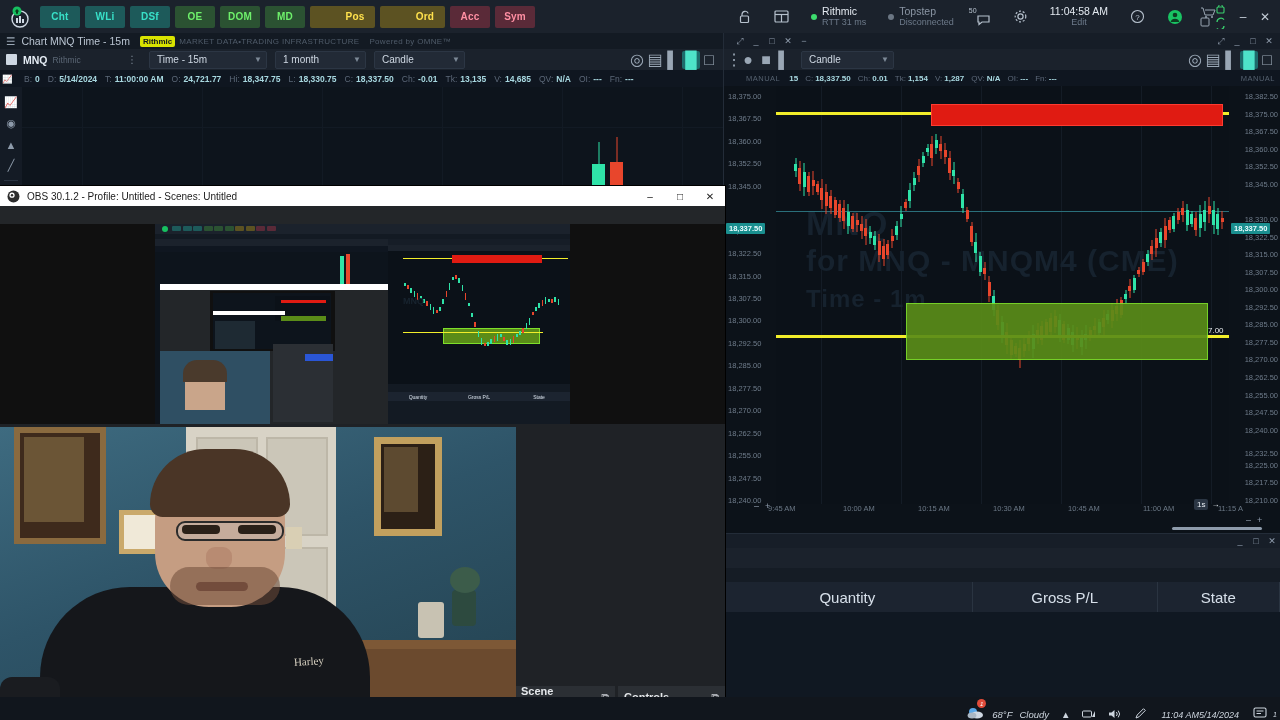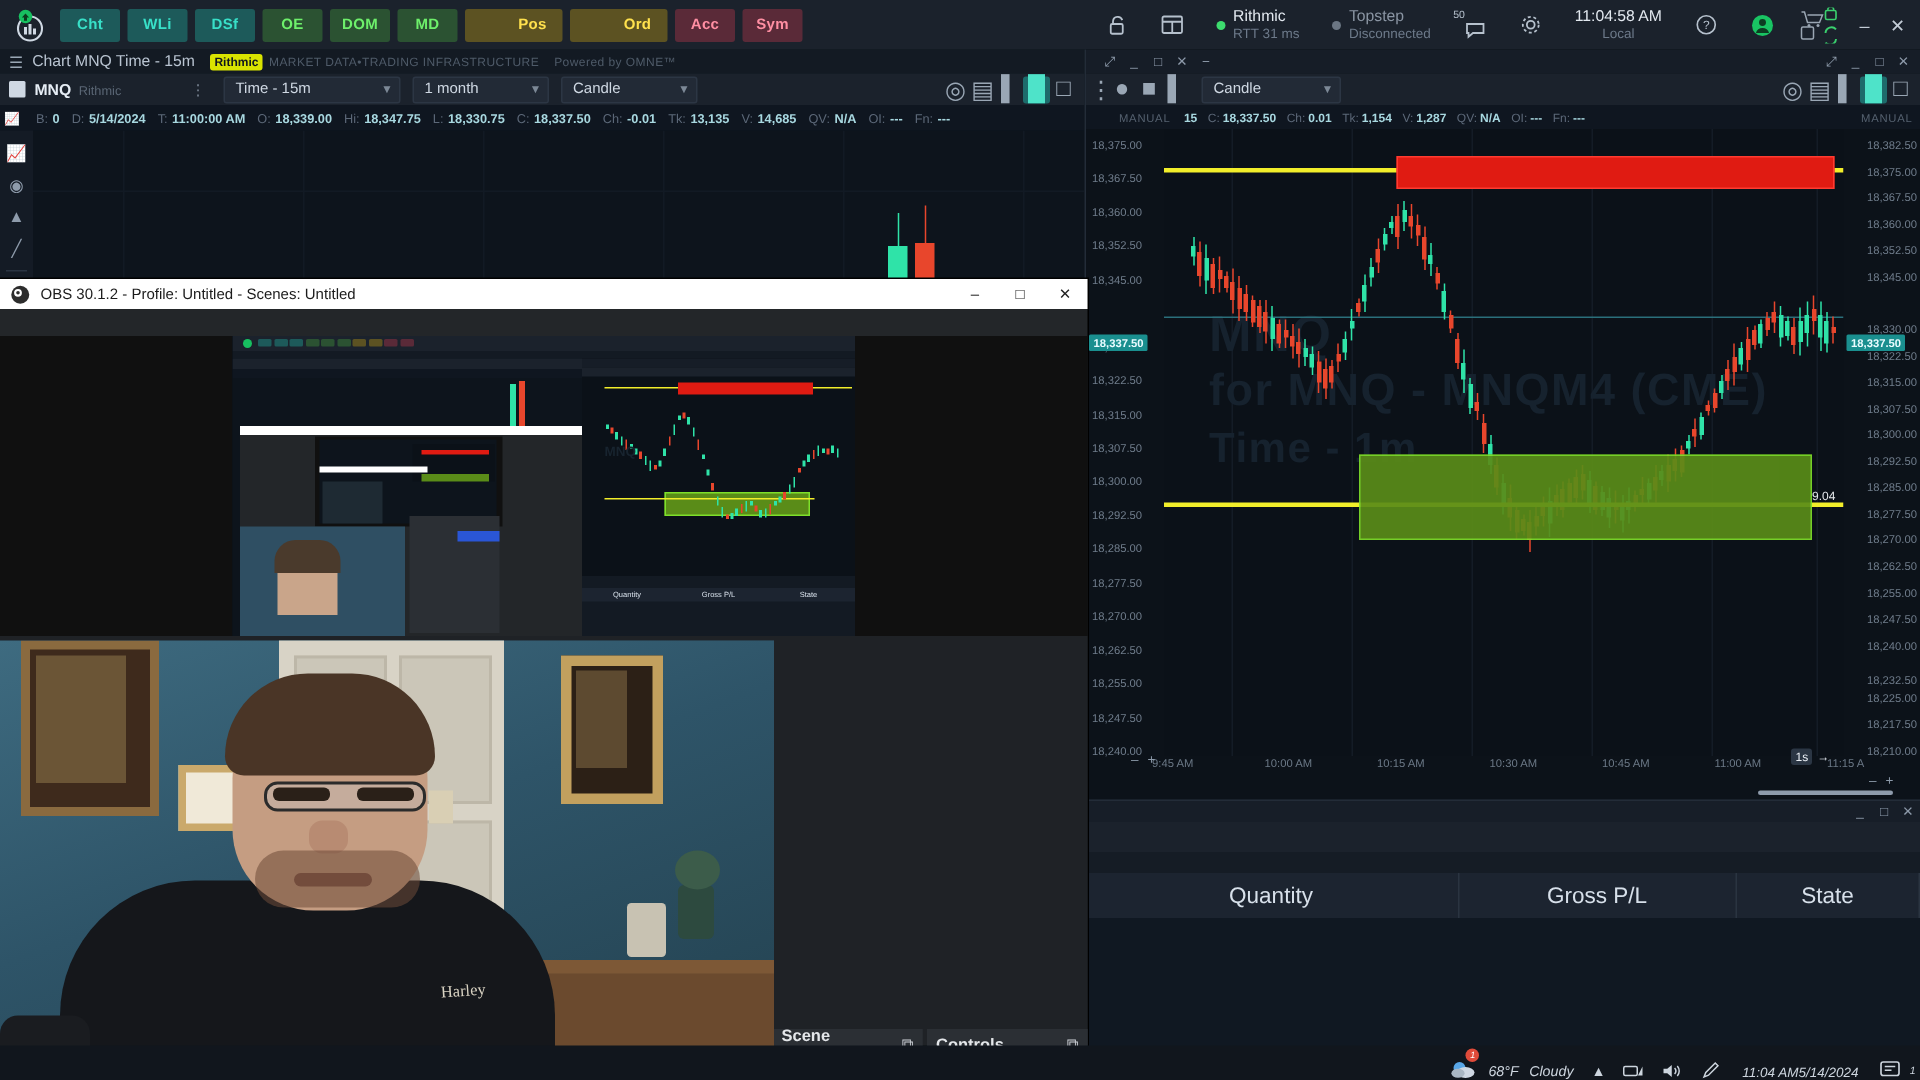--- a/index.html
+++ b/index.html
@@ -192,21 +192,21 @@
       </div>
       <div class="tr-item">
         <svg width="15" height="15" viewBox="0 0 15 15">
             <circle cx="7.5" cy="7.5" r="2.6" fill="none" stroke="#b6c1cd" stroke-width="1.2"></circle>
             <circle cx="7.5" cy="7.5" r="5.3" fill="none" stroke="#b6c1cd" stroke-width="1.2" stroke-dasharray="2 1.8"></circle>
           </svg>
       </div>
       <div class="tr-item">
         <span class="tr-two" style="text-align:center">
           <span class="tr-title" style="display:block">11:04:58 AM</span>
-          <span class="tr-sub" style="display:block">Local</span>
+          <span class="tr-sub" style="display:block">Edit</span>
         </span>
       </div>
       <div class="tr-item">
         <svg width="15" height="15" viewBox="0 0 15 15">
             <circle cx="7.5" cy="7.5" r="6" fill="none" stroke="#b6c1cd" stroke-width="1.1"></circle>
             <text x="7.5" y="10.6" font-size="8" fill="#b6c1cd" text-anchor="middle" font-family="Liberation Sans">?</text>
           </svg>
       </div>
       <div class="tr-item">
         <svg width="16" height="16" viewBox="0 0 16 16">
@@ -271,21 +271,21 @@
 
     <div class="abs lc-info" id="lc-info">
       <span style="width:16px;text-align:center;color:#8e9bab">📈</span>
     <span class="k">B:</span>
         <span class="v">0</span>
         <span class="k">D:</span>
         <span class="v">5/14/2024</span>
         <span class="k">T:</span>
         <span class="v">11:00:00 AM</span>
         <span class="k">O:</span>
-        <span class="v">18,339.00</span>
+        <span class="v">24,721.77</span>
         <span class="k">Hi:</span>
         <span class="v">18,347.75</span>
         <span class="k">L:</span>
         <span class="v">18,330.75</span>
         <span class="k">C:</span>
         <span class="v">18,337.50</span>
         <span class="k">Ch:</span>
         <span class="v">-0.01</span>
         <span class="k">Tk:</span>
         <span class="v">13,135</span>
@@ -444,21 +444,21 @@
       <div class="gridv" style="left:45px"></div>
       <div class="gridv" style="left:125px"></div>
       <div class="gridv" style="left:205px"></div>
       <div class="gridv" style="left:285px"></div>
       <div class="gridv" style="left:365px"></div>
       <div class="gridv" style="left:435px"></div>
 
       <div class="wm" id="wm" style="left:30px;top:118px">
           <div>MNQ</div>
           <div style="font-size: 30px;">for MNQ - MNQM4 (CME)</div>
-          <div style="font-size: 28px;">Time - 1m</div>
+          <div style="font-size: 24px;">Time - 1m</div>
         </div>
 
       <div class="zone" style="left:0px;top:26px;width:453px;height:3px;background:#f2ee2a"></div>
       <div class="zone" style="left:155px;top:18px;width:290px;height:20px;background:#e01b12;border:1px solid #ff3b30"></div>
 
       <div class="gridh" style="top:125px;background:#2a6f7a"></div>
 
       <div id="rcandles" style="position:absolute;left:0;top:0;width:453px;height:418px">
           <div class="cndl" style="left: 18px; top: 72px; width: 3px; height: 19px;">
             <div class="wick" style="top: 0px; height: 100%; background: rgb(47, 227, 168);"></div>
@@ -849,21 +849,21 @@
             <div class="body" style="top: 6px; height: 15px; background: rgb(47, 227, 168);"></div>
           </div>
           <div class="cndl" style="left: 444.8px; top: 125px; width: 3px; height: 18px;">
             <div class="wick" style="top: 0px; height: 100%; background: rgb(232, 70, 44);"></div>
             <div class="body" style="top: 7px; height: 4px; background: rgb(232, 70, 44);"></div>
           </div>
         </div>
 
       <div class="zone" style="left:0px;top:249px;width:453px;height:3px;background:#f2ee2a"></div>
       <div class="zone" style="left:130px;top:217px;width:300px;height:55px;background:#5a8c18;border:1px solid #7ee02a;opacity:.92"></div>
-      <div class="abs" style="left:432px;top:240px;font-size:8px;color:#e6e9ec">9.04</div>
+      <div class="abs" style="left:432px;top:240px;font-size:8px;color:#e6e9ec">7.00</div>
     </div>
 
     <div class="price-hl" style="left:2px;top:190px">18,337.50</div>
     <div class="price-hl" style="left:507px;top:190px">18,337.50</div>
 
     <div class="timeaxis" id="timeaxis">
         <div class="tt" style="left: -8px;">9:45 AM</div>
         <div class="tt" style="left: 67px;">10:00 AM</div>
         <div class="tt" style="left: 142px;">10:15 AM</div>
         <div class="tt" style="left: 217px;">10:30 AM</div>

